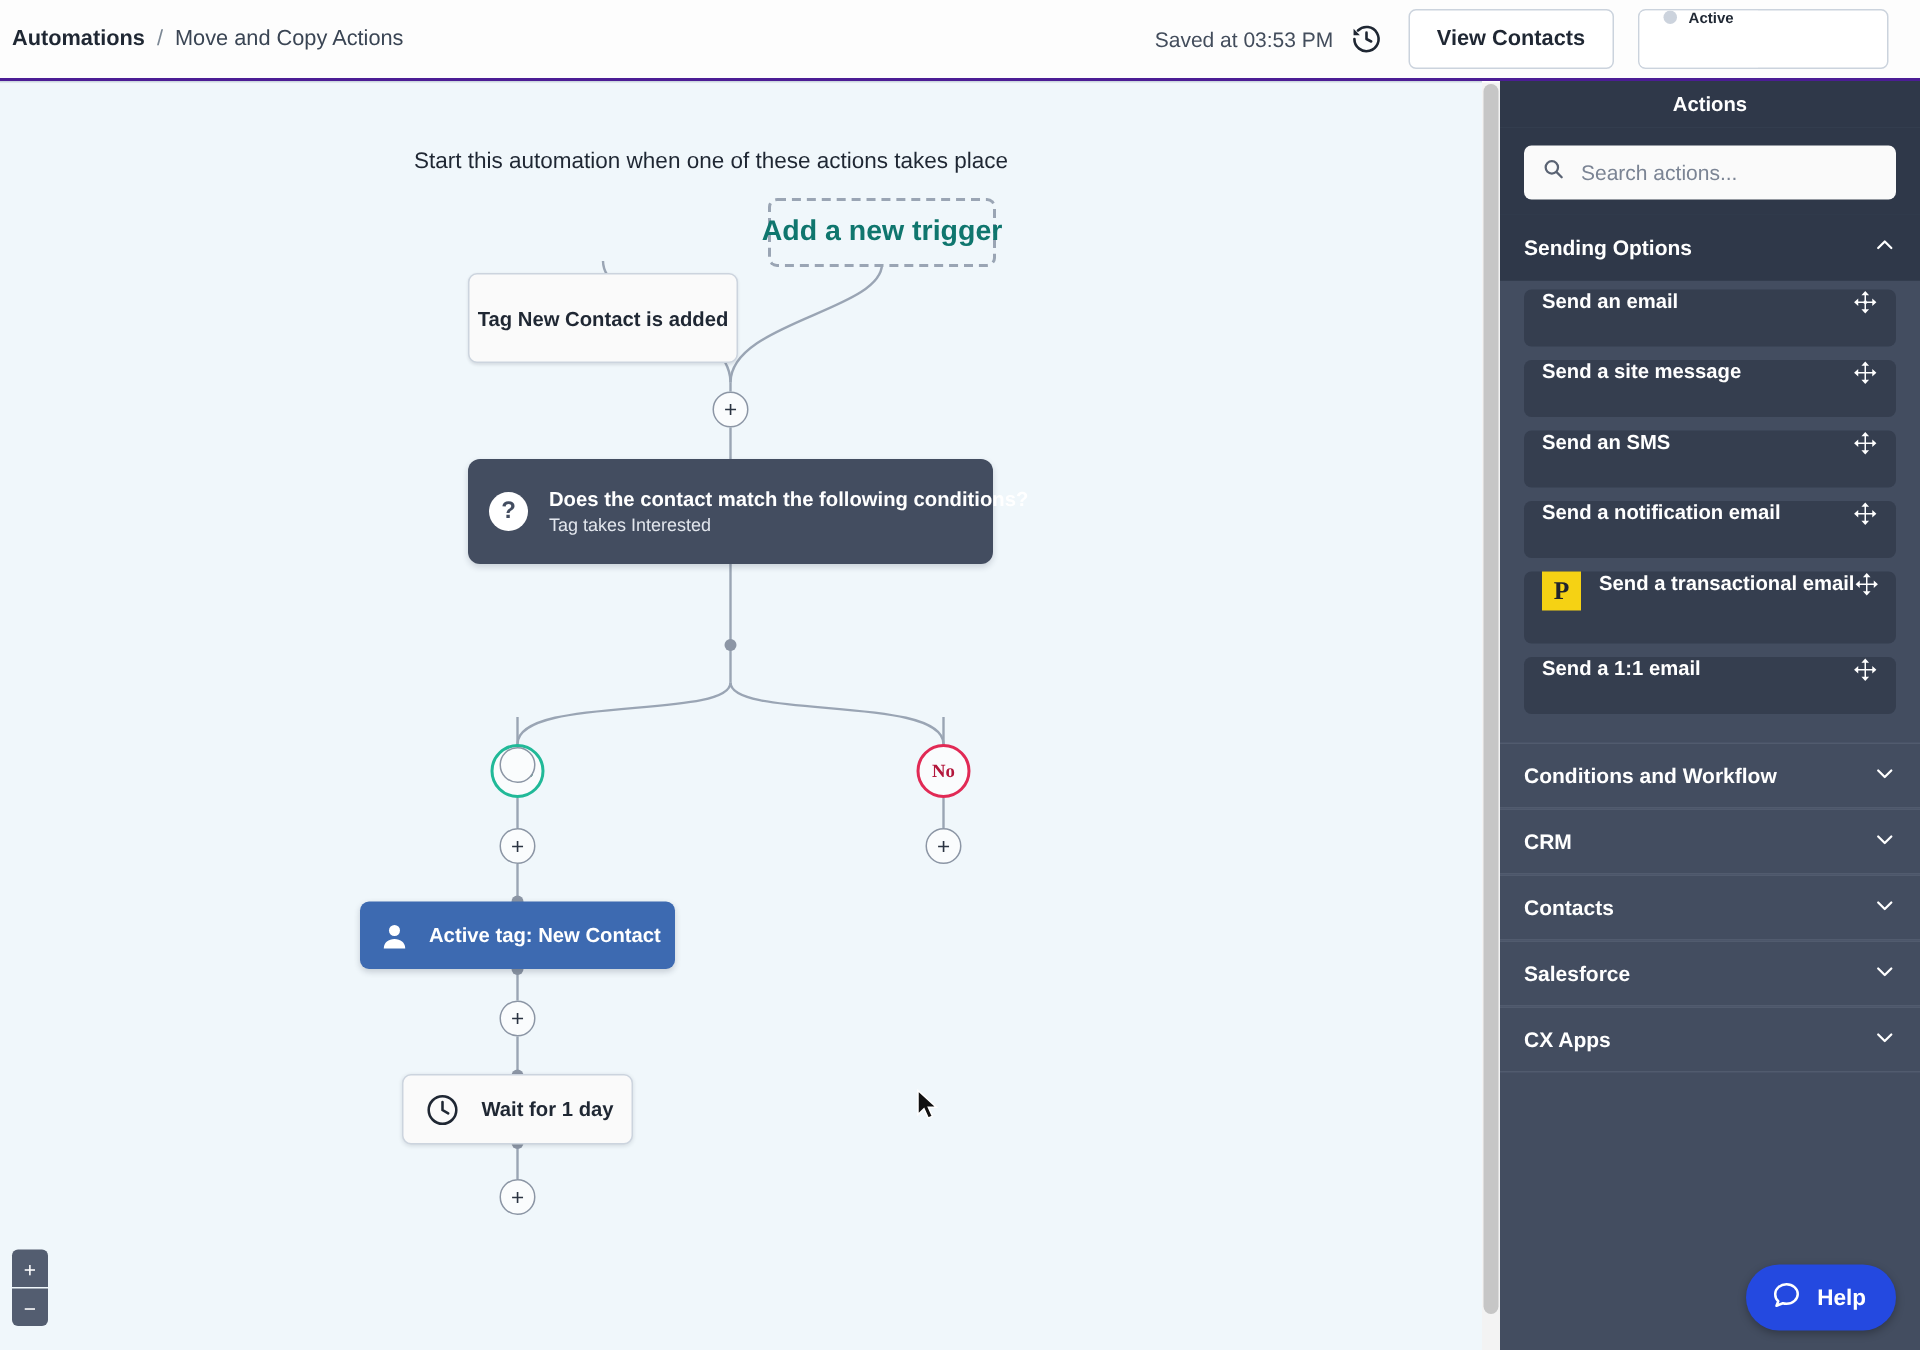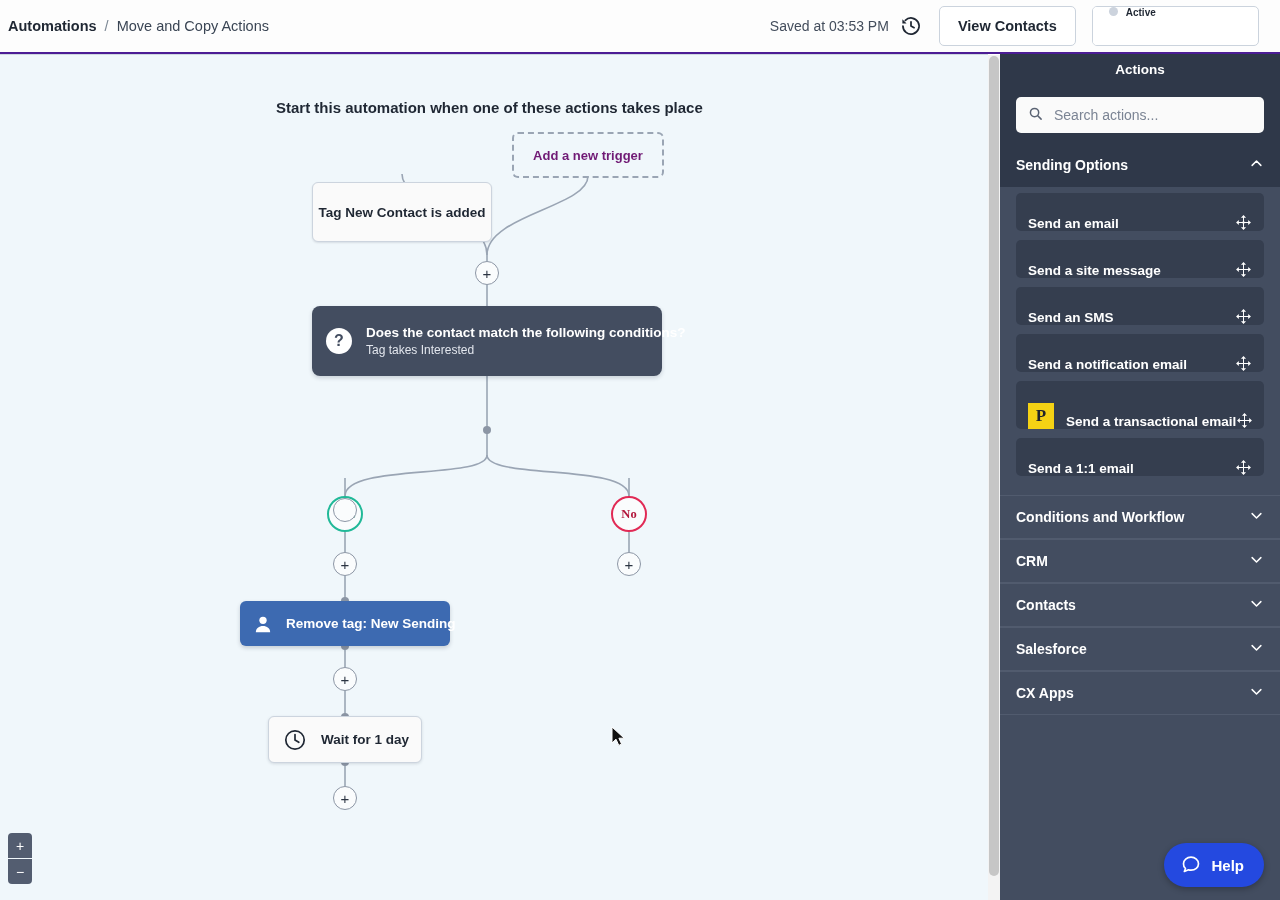--- a/index.html
+++ b/index.html
@@ -80,21 +80,21 @@
     position: absolute;
     top: 54px; left: 0;
     width: 988px; height: 846px;
     background: #f0f7fb;
     border-top: 1px solid #cdd8e0;
     overflow: hidden;
   }
   .canvas-title {
     position: absolute;
     left: 276px; top: 44px;
-    font-size: 15px; font-weight: bold;
+    font-size: 15px; font-weight: normal;
     color: #1f2733;
     white-space: nowrap;
     text-align: center;
   }
   .node {
     position: absolute;
     display: flex; align-items: center;
     border-radius: 6px;
     white-space: nowrap;
   }
@@ -104,22 +104,22 @@
     box-shadow: 0 1px 2px rgba(30,40,60,.12);
     justify-content: center;
     font-size: 13.5px; font-weight: bold;
     color: #1f2733;
     cursor: pointer;
   }
   .node-add-trigger {
     background: transparent;
     border: 2px dashed #9aa5b4;
     justify-content: center;
-    font-size: 13px; font-weight: bold;
-    color: #701a75;
+    font-size: 19px; font-weight: bold;
+    color: #0f766e;
     cursor: pointer;
   }
   .node-condition {
     background: #434d60;
     border-radius: 8px;
     box-shadow: 0 2px 4px rgba(30,40,60,.18);
     padding: 0 14px;
     cursor: pointer;
   }
   .cond-q {
@@ -250,21 +250,21 @@
     border-top: 1px solid #515b6e;
     border-bottom: 1px solid #515b6e;
   }
   .cat-header.expanded { background: #2f3849; border-top-color:#2f3849; border-bottom-color:#2f3849;}
   .cat-body { padding: 6px 16px 10px 16px; }
   .action-item {
     height: 38px;
     margin-bottom: 9px;
     background: #353e4f;
     border-radius: 5px;
-    display: flex; align-items: flex-end;
+    display: flex; align-items: flex-start;
     padding: 0 12px;
     cursor: grab;
   }
   .action-item.tall { height: 48px; }
   .action-item .p-badge {
     width: 26px; height: 26px;
     background: #f5d214;
     color: #20242c;
     font-size: 17px; font-weight: bold;
     display: flex; align-items: center; justify-content: center;
@@ -393,21 +393,21 @@
     <span>+</span>
   </div>
 
   <div class="node node-action-blue" style="left:240px;top:546px;width:210px;height:45px;">
     <span class="ic">
       <svg width="22" height="22" viewBox="0 0 24 24" fill="#ffffff">
         <circle cx="12" cy="8" r="4"></circle>
         <path d="M4.2 21c0-4.3 3.5-6.8 7.8-6.8S19.8 16.7 19.8 21z"></path>
       </svg>
     </span>
-    <span class="lbl">Remove tag: New Sending</span>
+    <span class="lbl">Active tag: New Contact</span>
   </div>
 
   <div class="plus-node" style="left:333px;top:612px;">
     <span>+</span>
   </div>
 
   <div class="node node-wait" style="left:268px;top:661px;width:154px;height:47px;">
     <span class="ic">
       <svg width="24" height="24" viewBox="0 0 24 24" fill="none" stroke="#1f2733" stroke-width="1.7" stroke-linecap="round">
         <circle cx="12" cy="12" r="9.2"></circle>

